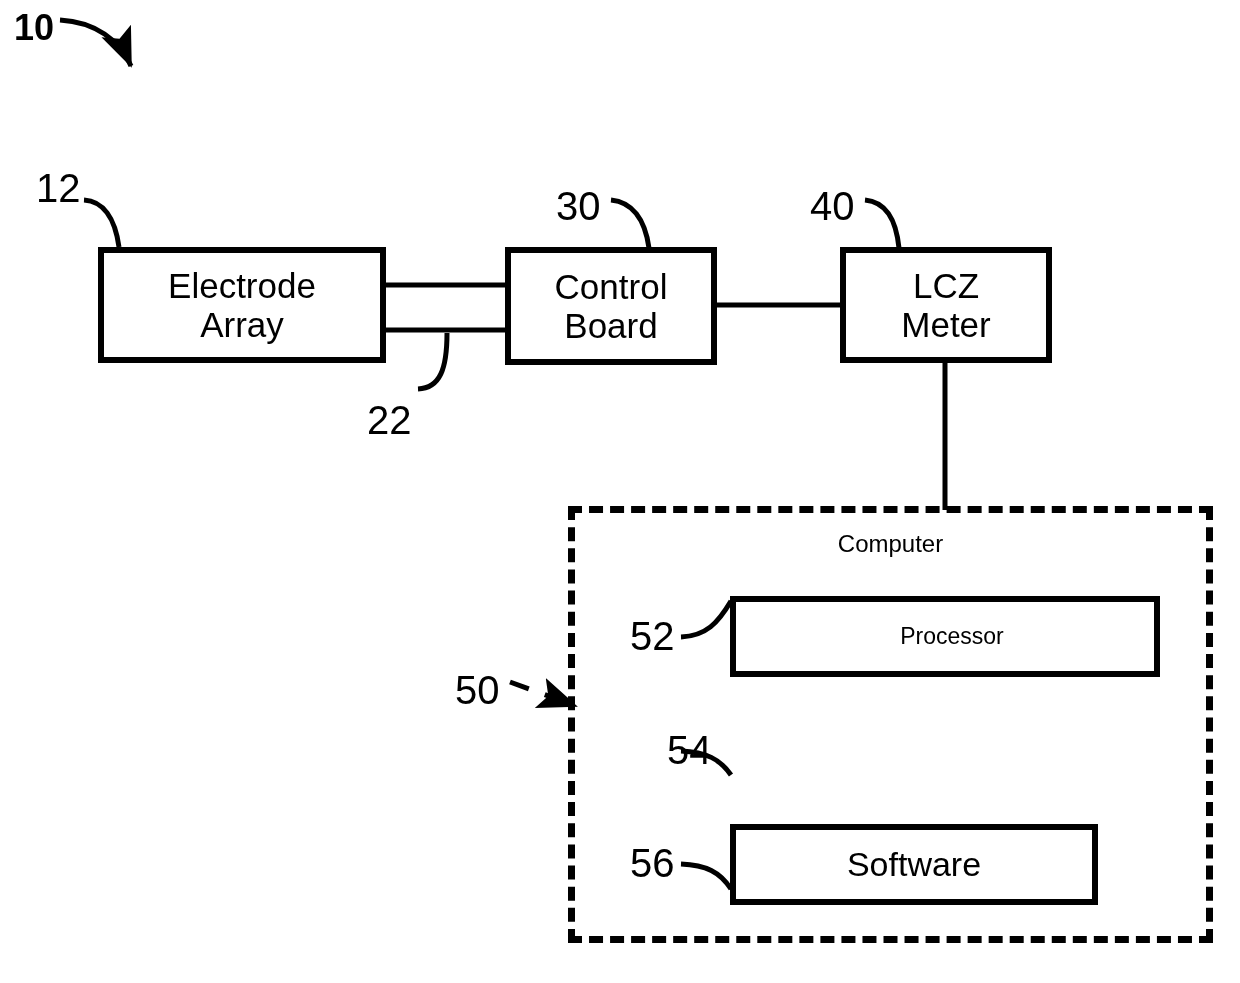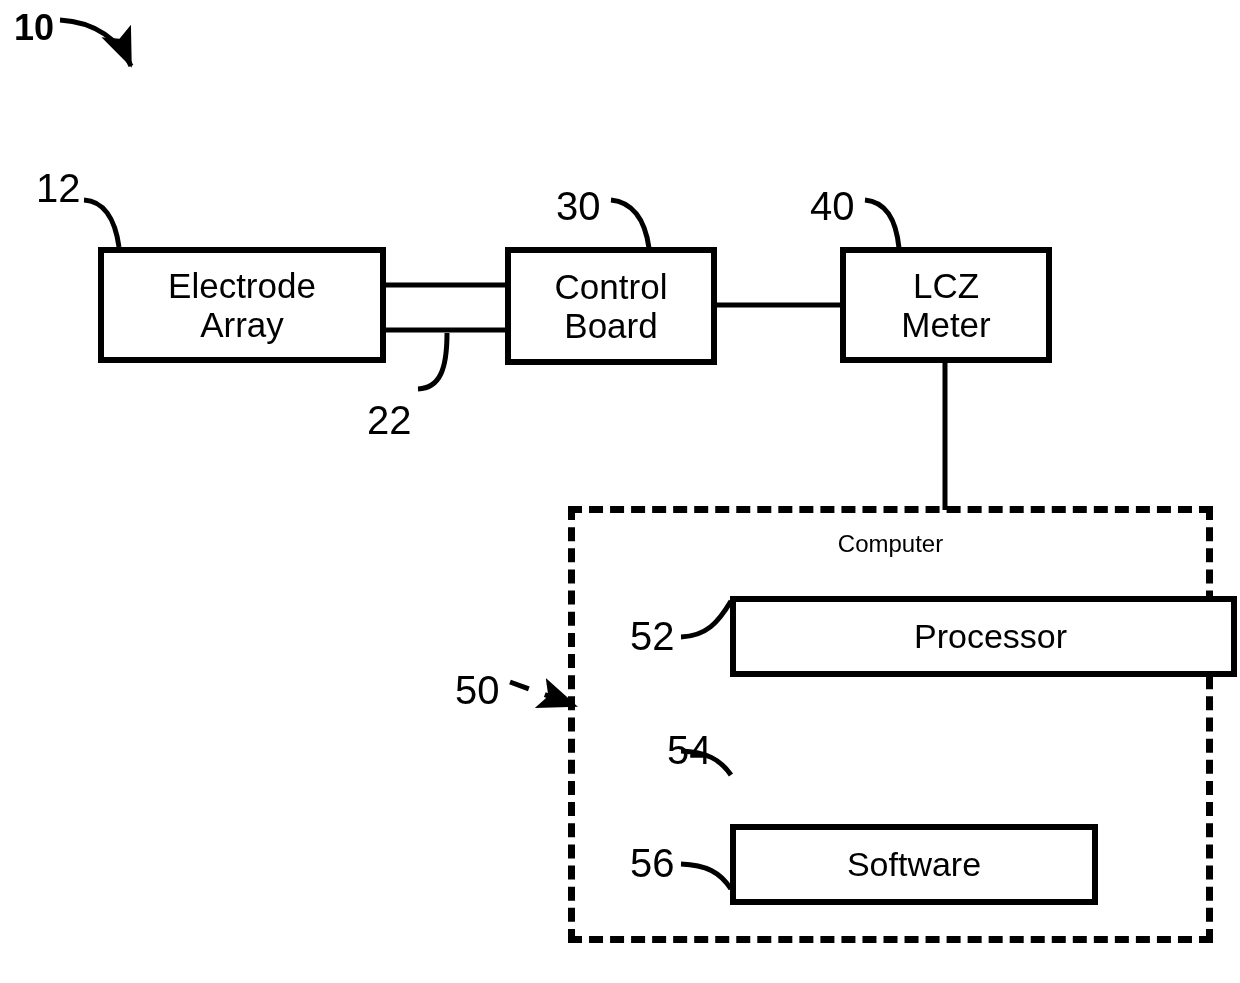--- a/index.html
+++ b/index.html
@@ -109,21 +109,21 @@
 
   <div class="box" style="left:505px; top:247px; width:212px; height:118px;">
     <span class="box-label">Control
 Board</span>
   </div>
 
   <div class="dashed-container" style="left:568px; top:506px; width:645px; height:437px;"></div>
 
   <div class="container-title" style="left:568px; width:645px; top:530px;">Computer</div>
 
-  <div class="box" style="left:730px; top:596px; width:507px; height:81px; font-size:34px;padding-left:14px;">
+  <div class="box" style="left:730px; top:596px; width:430px; height:81px; font-size:23px;padding-left:14px;">
     <span class="box-label">Processor</span>
   </div>
 
 
   <div class="box" style="left:730px; top:824px; width:368px; height:81px; font-size:34px;">
     <span class="box-label">Software</span>
   </div>
 
   <div class="ref-num" style="left:14px; top:10px; font-size:36px;font-weight:bold;">10</div>
 

